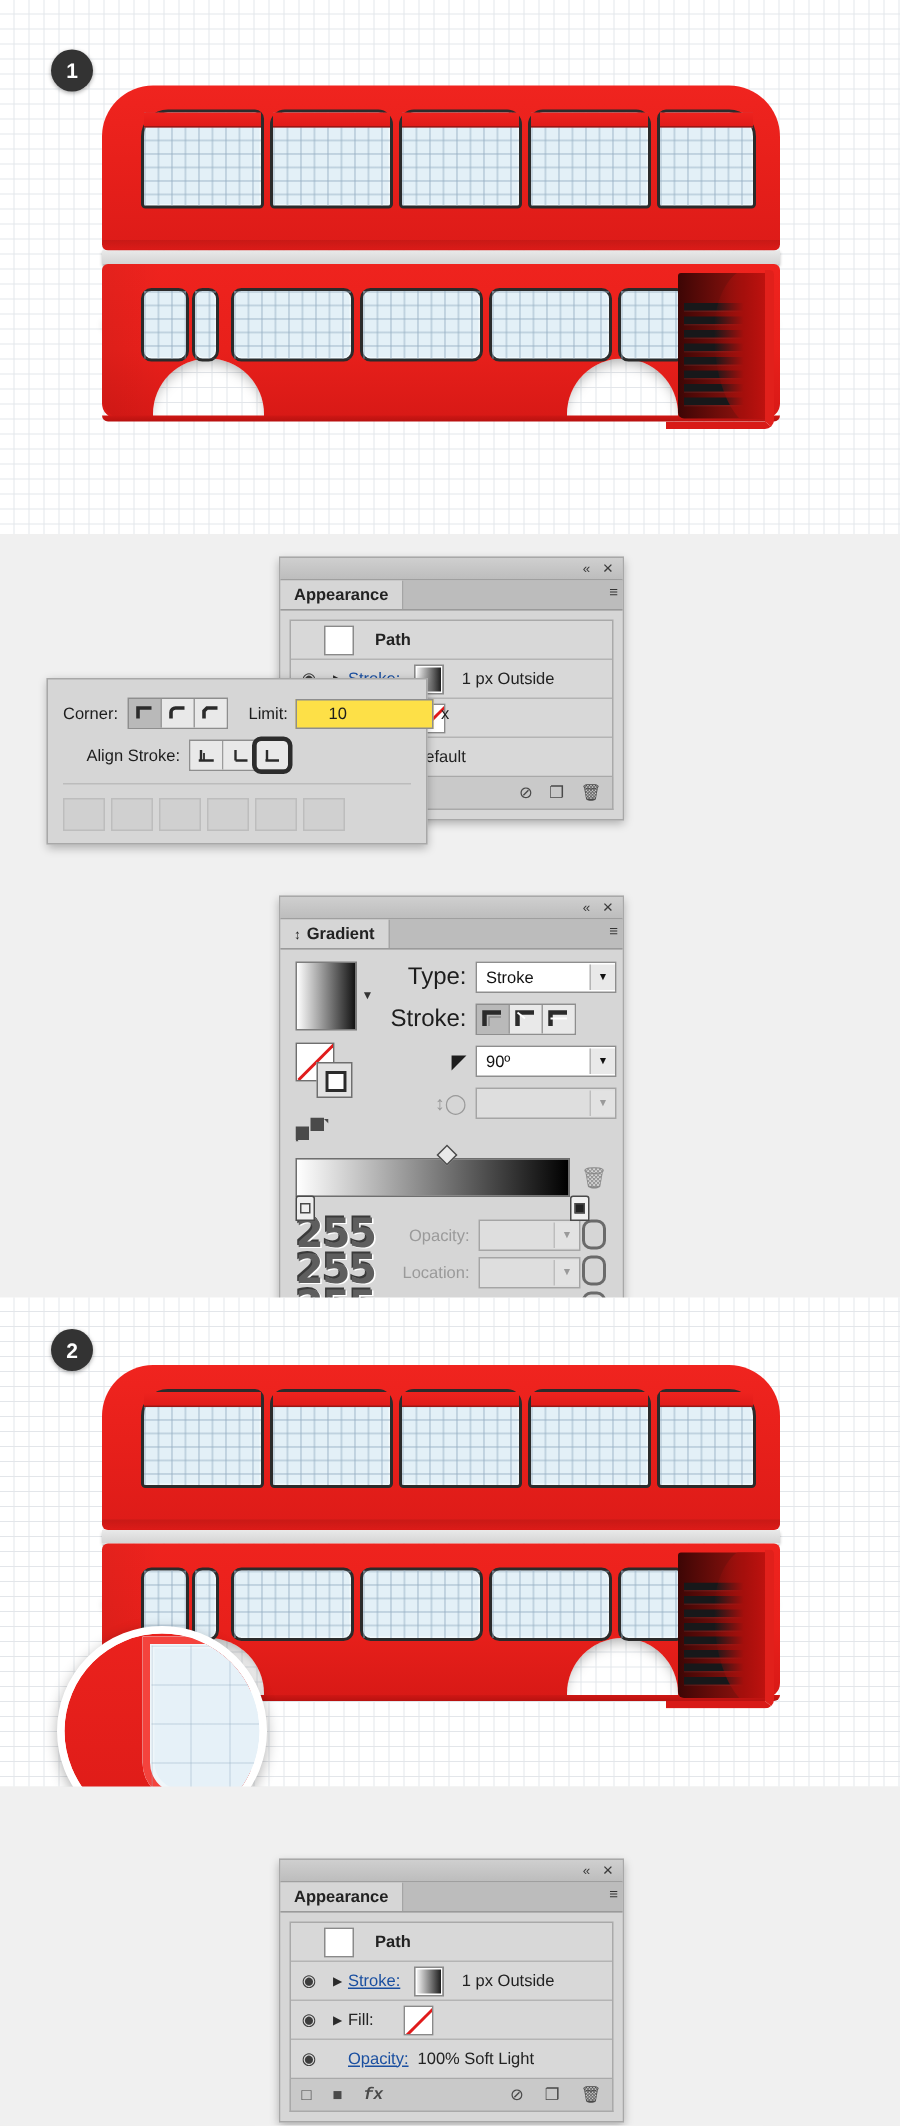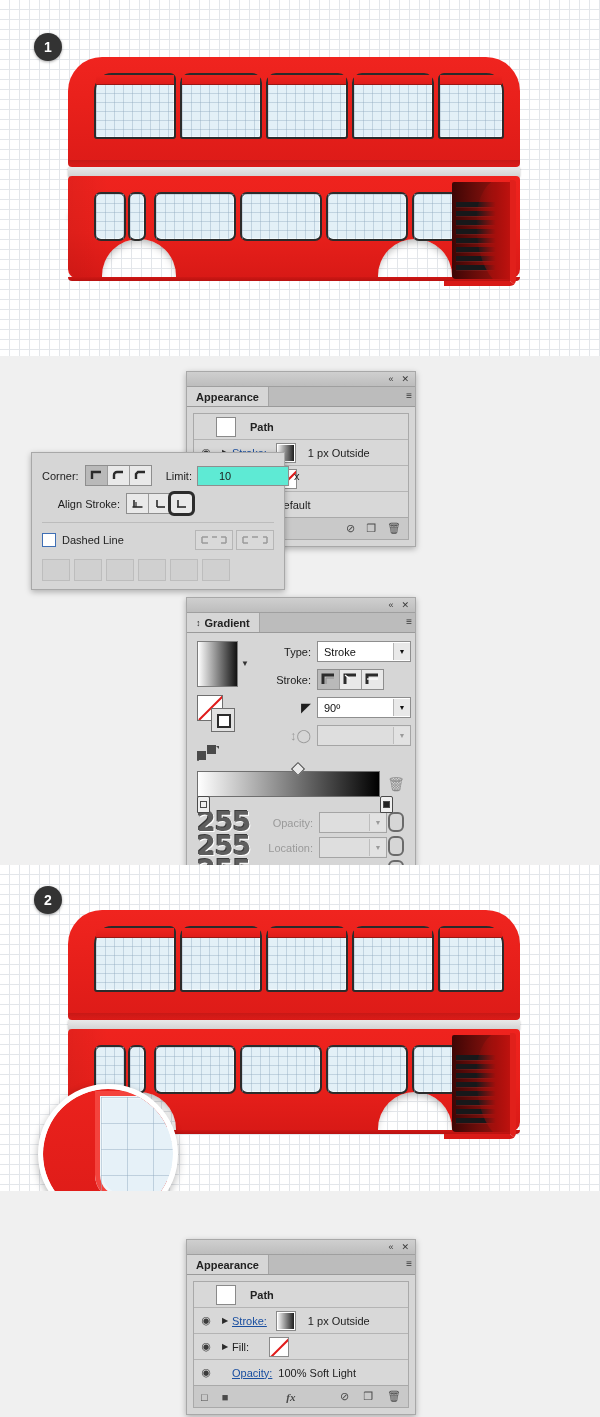--- a/index.html
+++ b/index.html
@@ -241,33 +241,33 @@
   }
   .ib:last-child{border-right:none;}
   .ib.on{background:#b9b9b9;}
   .ibsel{
     outline:3px solid #2c2c2c;border-radius:3px;position:relative;z-index:2;
     box-shadow:0 0 0 1px #555;
   }
   .lim{
     display:flex;align-items:center;margin-left:14px;font-size:11px;color:#1d1d1d;gap:5px;
   }
-  .limbox{width:48px;height:18px;border:1px solid #8e8e8e;background:#5eead4;
+  .limbox{width:48px;height:18px;border:1px solid #8e8e8e;background:#fde047;
           font-size:11px;padding:0 21px;display:flex;align-items:center;}
   .divl{height:1px;background:#bcbcbc;margin:8px 0 7px;}
   .dash{display:flex;align-items:center;}
   .cbx{width:12px;height:12px;border:1px solid #3f6fb5;background:#fff;margin-right:6px;}
   .dashbtns{margin-left:auto;display:flex;gap:3px;}
   .dbtn{width:36px;height:18px;border:1px solid #b6b6b6;background:#d9d9d9;
         display:flex;align-items:center;justify-content:center;}
   .strokefoot{display:flex;gap:4px;margin-top:9px;}
 
   
   .grow{display:flex;align-items:center;margin-bottom:7px;}
-  .gcap{font-size:11px;color:#1d1d1d;width:56px;text-align:right;padding-right:6px;}
+  .gcap{font-size:16px;color:#1d1d1d;width:56px;text-align:right;padding-right:6px;}
   .gsel{
     flex:1;height:19px;border:1px solid #8e8e8e;background:#fff;display:flex;
     align-items:center;justify-content:space-between;padding:0 0 0 6px;font-size:11px;color:#111;
   }
   .gsel .ar{width:16px;height:17px;border-left:1px solid #b5b5b5;background:#e9e9e9;
             display:flex;align-items:center;justify-content:center;font-size:7px;}
   .gswatch{
     width:44px;height:44px;border:1px solid #7d7d7d;
     background:linear-gradient(to right,#ffffff,#111111);
   }
@@ -469,36 +469,20 @@
         <svg width="13" height="11">
             <path d="M3 9V2" stroke="#2b2b2b" stroke-width="1.6"></path>
             <path d="M2 9h9" stroke="#2b2b2b" stroke-width="1.6"></path>
           </svg>
       </div>
     </div>
   </div>
 
   <div class="divl"></div>
 
-  <div class="dash">
-    <div class="cbx"></div>
-    <span class="lbl">Dashed Line</span>
-    <div class="dashbtns">
-      <div class="dbtn">
-        <svg width="26" height="9">
-            <path d="M1 1h6M11 1h5M20 1h5M1 1v6M25 1v6M1 7h6M20 7h5" stroke="#9a9a9a" stroke-width="1.5" fill="none"></path>
-          </svg>
-      </div>
-      <div class="dbtn">
-        <svg width="26" height="9">
-            <path d="M1 1h5M10 1h6M21 1h4M1 1v6M25 1v6M1 7h5M21 7h4" stroke="#9a9a9a" stroke-width="1.5" fill="none"></path>
-          </svg>
-      </div>
-    </div>
-  </div>
 
   <div class="strokefoot">
     <div class="ph"></div>
     <div class="ph"></div>
     <div class="ph"></div>
     <div class="ph"></div>
     <div class="ph"></div>
     <div class="ph"></div>
   </div>
 </div>
@@ -750,20 +734,20 @@
       </div>
       <div class="app-row" style="border-bottom:none;">
         <div class="app-eye">◉</div>
         <span class="lnk" style="margin-left:14px;">Opacity:</span>
         <span class="lbl" style="margin-left:6px;">100% Soft Light</span>
       </div>
     </div>
     <div class="app-foot" style="gap:14px;">
       <span>□</span>
       <span>■</span>
-      <span style="font-style:italic;font-weight:bold;font-family:Liberation Serif, serif;margin-left:44px;">fx</span>
+      <span style="font-style:italic;font-weight:bold;font-family:Liberation Mono, monospace;">fx</span>
       <span class="spacer"></span>
       <span>⊘</span>
       <span>❐</span>
       <span>🗑</span>
     </div>
   </div>
 </div>
 
 </body></html>

